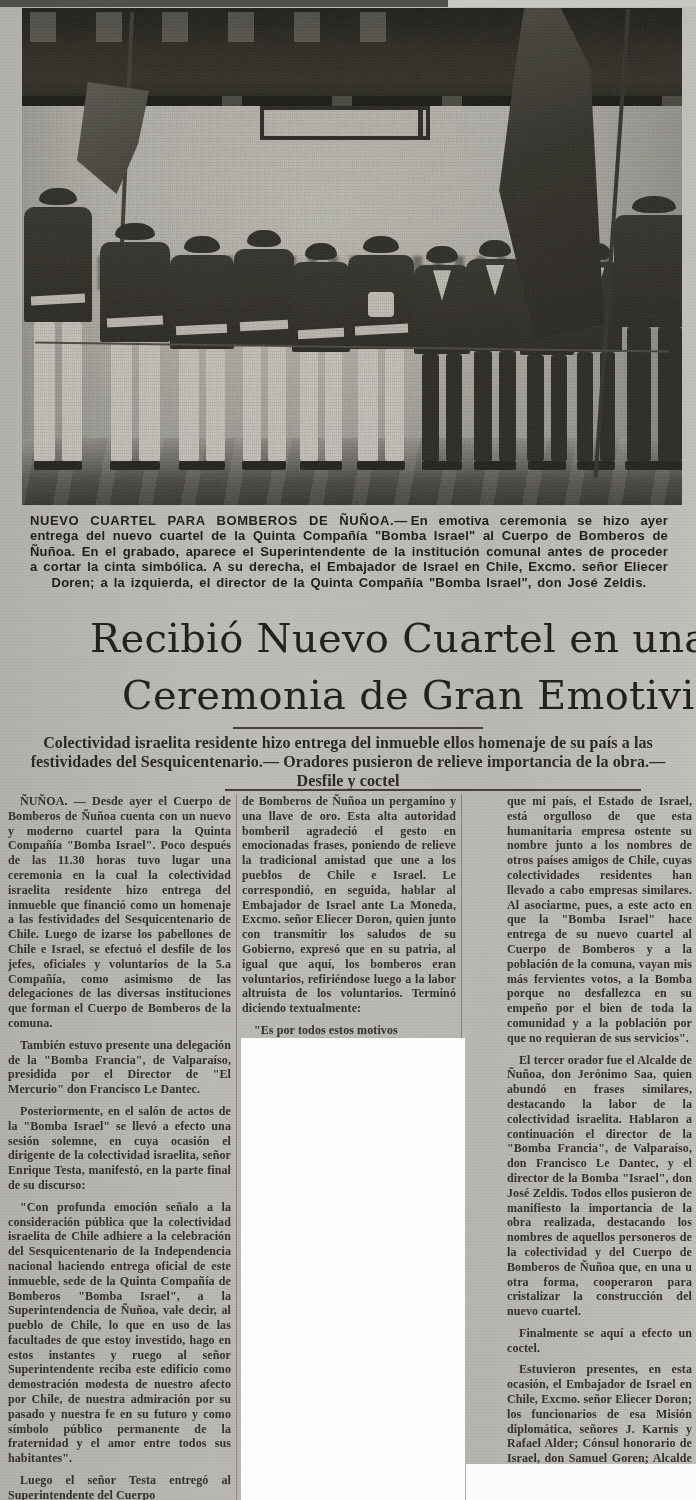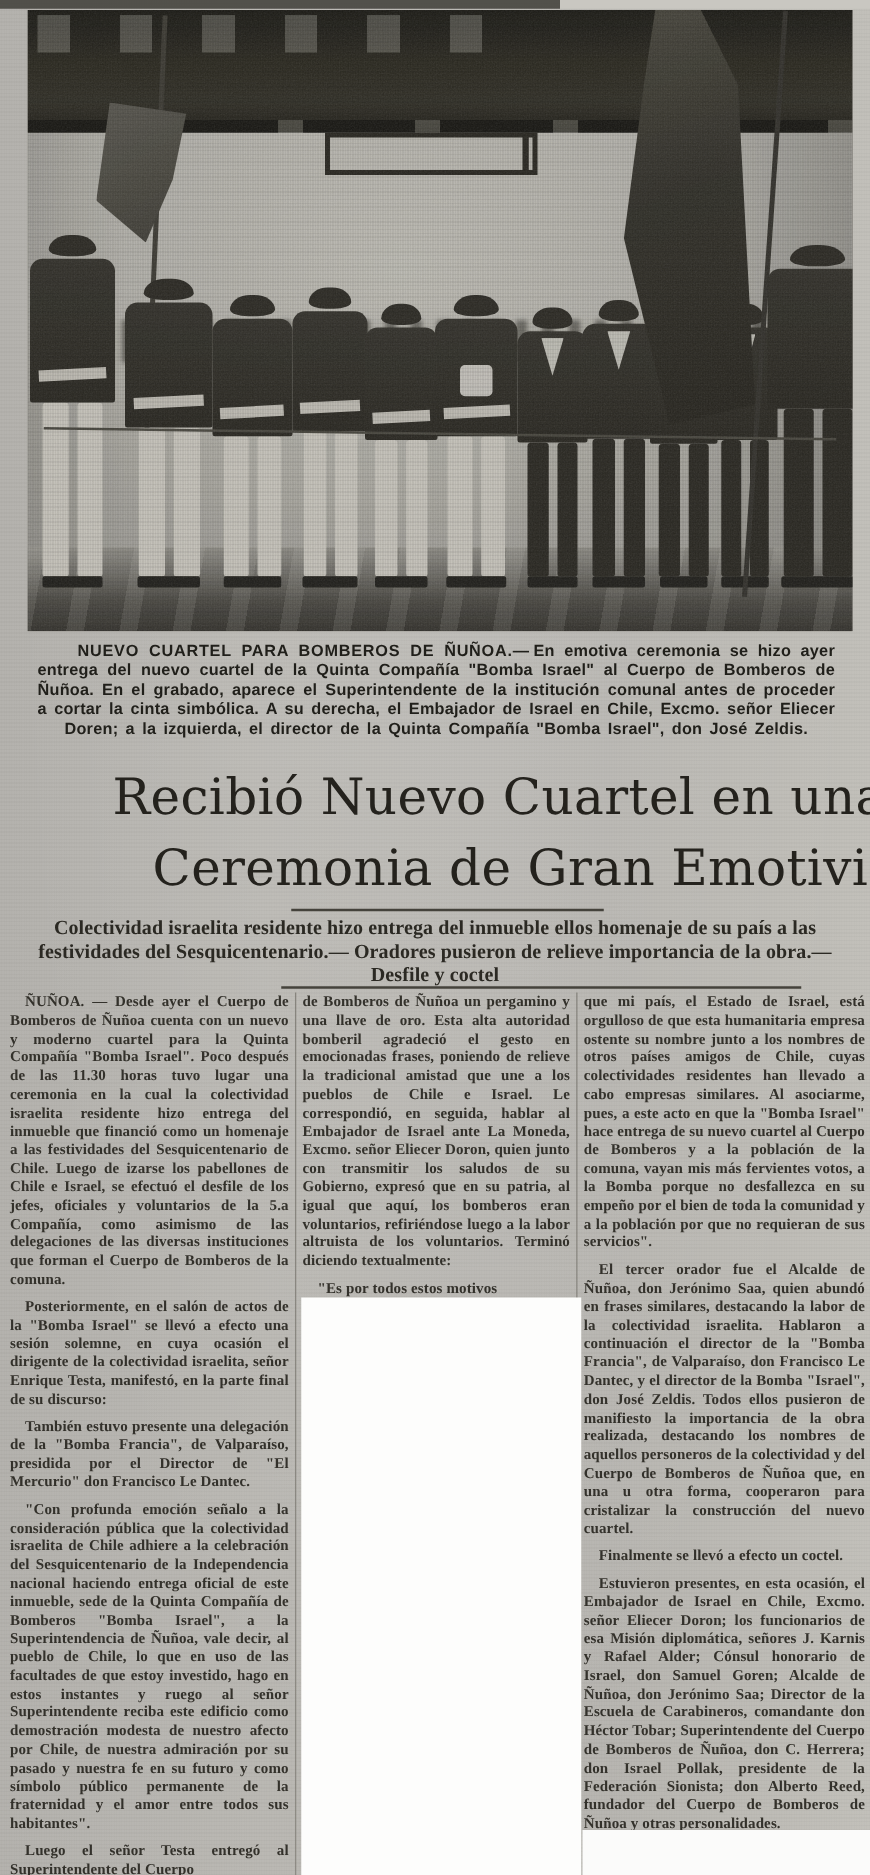--- a/index.html
+++ b/index.html
@@ -79,42 +79,42 @@
   .grain{position:absolute;inset:0;z-index:9;pointer-events:none;mix-blend-mode:multiply;
         background:
           repeating-linear-gradient(0deg, rgba(20,20,15,.06) 0 1px, rgba(240,240,230,.05) 1px 2px, transparent 2px 3px),
           repeating-linear-gradient(90deg, rgba(20,20,15,.05) 0 1px, transparent 1px 2px);}
   .noise{position:absolute;inset:0;z-index:8;pointer-events:none;opacity:.8;}
 
   
   .caption{position:absolute;left:30px;top:513px;width:638px;margin:0;
         font-family:"Liberation Sans", sans-serif;font-weight:700;font-size:13px;line-height:15.4px;
         color:#201f1a;text-align:justify;text-align-last:center;letter-spacing:.2px;word-spacing:2px;}
-  .cap-lead{letter-spacing:.6px;margin-right:3px;margin-left:32px;}
+  .cap-lead{letter-spacing:.6px;margin-right:3px;}
 
   .headline{position:absolute;left:6px;top:610px;right:0;color:#24221d;
         font-family:"DejaVu Serif", serif;font-weight:400;}
   .hl{font-size:40px;line-height:57px;white-space:nowrap;letter-spacing:.3px;}
   .hl2{padding-left:84px;}
   .hl3{padding-left:116px;}
 
   .rule{position:absolute;height:2px;background:#44423b;}
   .rule-top{left:233px;top:727px;width:250px;}
   .rule-bottom{left:225px;top:789px;width:416px;}
 
   .subhead{position:absolute;left:28px;top:733px;width:640px;margin:0;text-align:center;
         font-size:16px;line-height:19px;font-weight:700;color:#2b2923;letter-spacing:.1px;}
 
   .body{position:absolute;left:8px;right:4px;top:794px;bottom:0;display:flex;}
   .col{font-size:12px;line-height:14.8px;font-weight:700;color:#33312b;text-align:justify;letter-spacing:.1px;}
   .col p{margin:0 0 7px 0;}
   .col p.ind{text-indent:12px;}
   .col1{width:228px;padding-right:5px;box-sizing:border-box;}
   .col2{width:224px;padding:0 5px;box-sizing:border-box;}
-  .col3{flex:1;padding-left:5px;box-sizing:border-box;}
+  .col3{flex:1;padding-left:5px;box-sizing:border-box;margin-left:40px;}
   .vrule{width:1px;background:linear-gradient(#5a574f,#6b6860);opacity:.55;}
   .col2-rule{height:2px;background:#3e3c35;margin-top:3px;width:100%;}
 
   .blank-mid{position:absolute;left:241px;top:1038px;width:224px;height:462px;background:#fdfdfc;z-index:10;}
   .blank-br{position:absolute;left:466px;top:1464px;right:0;height:36px;background:#fbfbfa;z-index:10;}
 </style>
 </head>
 <body>
 
 <div class="page">
@@ -240,36 +240,36 @@
     <div class="hl hl3">Ceremonia de Gran Emotividad</div>
   </div>
 
   <div class="rule rule-top"></div>
   <p class="subhead">Colectividad israelita residente hizo entrega del inmueble ellos homenaje de su país a las festividades del Sesquicentenario.— Oradores pusieron de relieve importancia de la obra.— Desfile y coctel</p>
   <div class="rule rule-bottom"></div>
 
   <div class="body">
     <div class="col col1">
       <p class="ind">ÑUÑOA. — Desde ayer el Cuerpo de Bomberos de Ñuñoa cuenta con un nuevo y moderno cuartel para la Quinta Compañía "Bomba Israel". Poco después de las 11.30 horas tuvo lugar una ceremonia en la cual la colectividad israelita residente hizo entrega del inmueble que financió como un homenaje a las festividades del Sesquicentenario de Chile. Luego de izarse los pabellones de Chile e Israel, se efectuó el desfile de los jefes, oficiales y voluntarios de la 5.a Compañía, como asimismo de las delegaciones de las diversas instituciones que forman el Cuerpo de Bomberos de la comuna.</p>
+      <p class="ind">También estuvo presente una delegación de la "Bomba Francia", de Valparaíso, presidida por el Director de "El Mercurio" don Francisco Le Dantec.</p>
       <p class="ind">Posteriormente, en el salón de actos de la "Bomba Israel" se llevó a efecto una sesión solemne, en cuya ocasión el dirigente de la colectividad israelita, señor Enrique Testa, manifestó, en la parte final de su discurso:</p>
-      <p class="ind">También estuvo presente una delegación de la "Bomba Francia", de Valparaíso, presidida por el Director de "El Mercurio" don Francisco Le Dantec.</p>
       <p class="ind">"Con profunda emoción señalo a la consideración pública que la colectividad israelita de Chile adhiere a la celebración del Sesquicentenario de la Independencia nacional haciendo entrega oficial de este inmueble, sede de la Quinta Compañía de Bomberos "Bomba Israel", a la Superintendencia de Ñuñoa, vale decir, al pueblo de Chile, lo que en uso de las facultades de que estoy investido, hago en estos instantes y ruego al señor Superintendente reciba este edificio como demostración modesta de nuestro afecto por Chile, de nuestra admiración por su pasado y nuestra fe en su futuro y como símbolo público permanente de la fraternidad y el amor entre todos sus habitantes".</p>
       <p class="ind">Luego el señor Testa entregó al Superintendente del Cuerpo</p>
     </div>
     <div class="vrule"></div>
     <div class="col col2">
       <p>de Bomberos de Ñuñoa un pergamino y una llave de oro. Esta alta autoridad bomberil agradeció el gesto en emocionadas frases, poniendo de relieve la tradicional amistad que une a los pueblos de Chile e Israel. Le correspondió, en seguida, hablar al Embajador de Israel ante La Moneda, Excmo. señor Eliecer Doron, quien junto con transmitir los saludos de su Gobierno, expresó que en su patria, al igual que aquí, los bomberos eran voluntarios, refiriéndose luego a la labor altruista de los voluntarios. Terminó diciendo textualmente:</p>
       <p class="ind">"Es por todos estos motivos</p>
       <div class="col2-rule"></div>
     </div>
     <div class="vrule"></div>
     <div class="col col3">
       <p>que mi país, el Estado de Israel, está orgulloso de que esta humanitaria empresa ostente su nombre junto a los nombres de otros países amigos de Chile, cuyas colectividades residentes han llevado a cabo empresas similares. Al asociarme, pues, a este acto en que la "Bomba Israel" hace entrega de su nuevo cuartel al Cuerpo de Bomberos y a la población de la comuna, vayan mis más fervientes votos, a la Bomba porque no desfallezca en su empeño por el bien de toda la comunidad y a la población por que no requieran de sus servicios".</p>
       <p class="ind">El tercer orador fue el Alcalde de Ñuñoa, don Jerónimo Saa, quien abundó en frases similares, destacando la labor de la colectividad israelita. Hablaron a continuación el director de la "Bomba Francia", de Valparaíso, don Francisco Le Dantec, y el director de la Bomba "Israel", don José Zeldis. Todos ellos pusieron de manifiesto la importancia de la obra realizada, destacando los nombres de aquellos personeros de la colectividad y del Cuerpo de Bomberos de Ñuñoa que, en una u otra forma, cooperaron para cristalizar la construcción del nuevo cuartel.</p>
-      <p class="ind">Finalmente se llevó a efecto un coctel.</p>
+      <p class="ind">Finalmente se aquí a efecto un coctel.</p>
       <p class="ind">Estuvieron presentes, en esta ocasión, el Embajador de Israel en Chile, Excmo. señor Eliecer Doron; los funcionarios de esa Misión diplomática, señores J. Karnis y Rafael Alder; Cónsul honorario de Israel, don Samuel Goren; Alcalde de Ñuñoa, don Jerónimo Saa; Director de la Escuela de Carabineros, comandante don Héctor Tobar; Superintendente del Cuerpo de Bomberos de Ñuñoa, don C. Herrera; don Israel Pollak, presidente de la Federación Sionista; don Alberto Reed, fundador del Cuerpo de Bomberos de Ñuñoa y otras personalidades.</p>
     </div>
   </div>
 
   <div class="blank-mid"></div>
   <div class="blank-br"></div>
 
 </div>
 
 </body></html>

